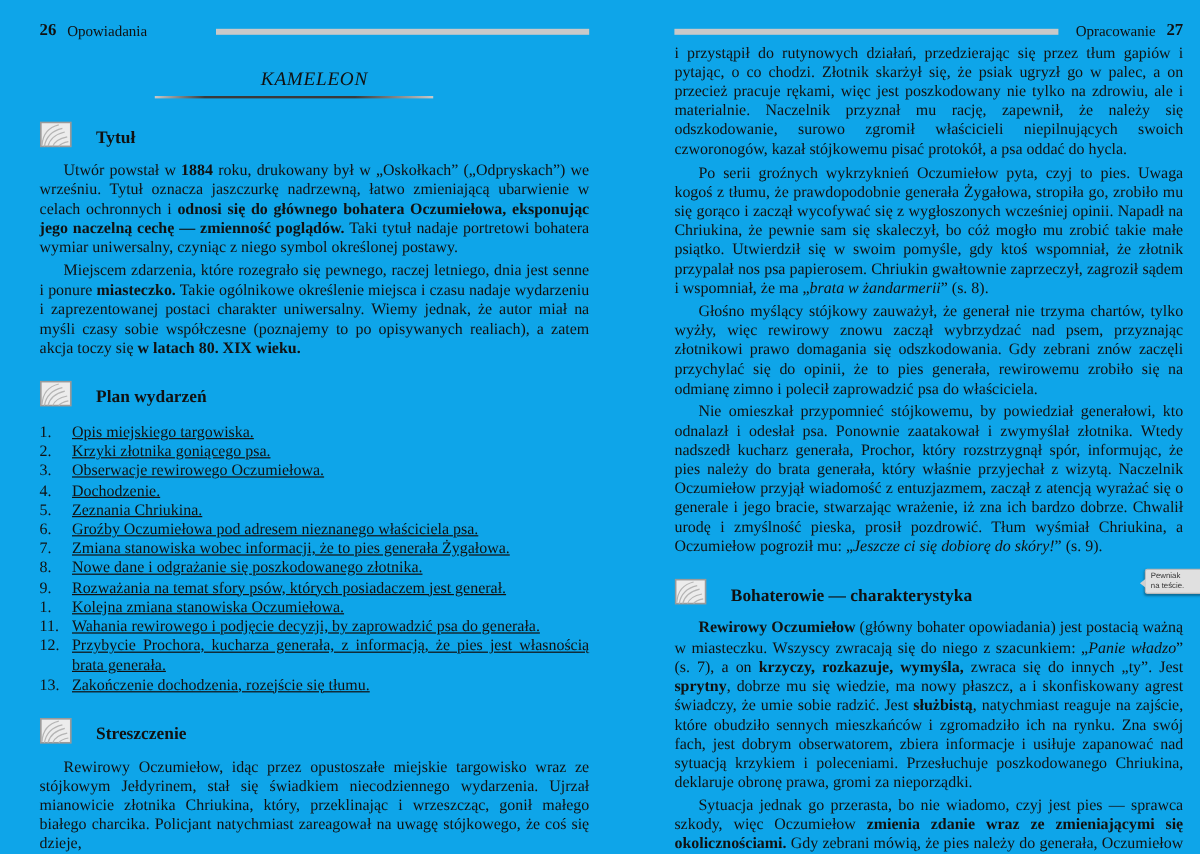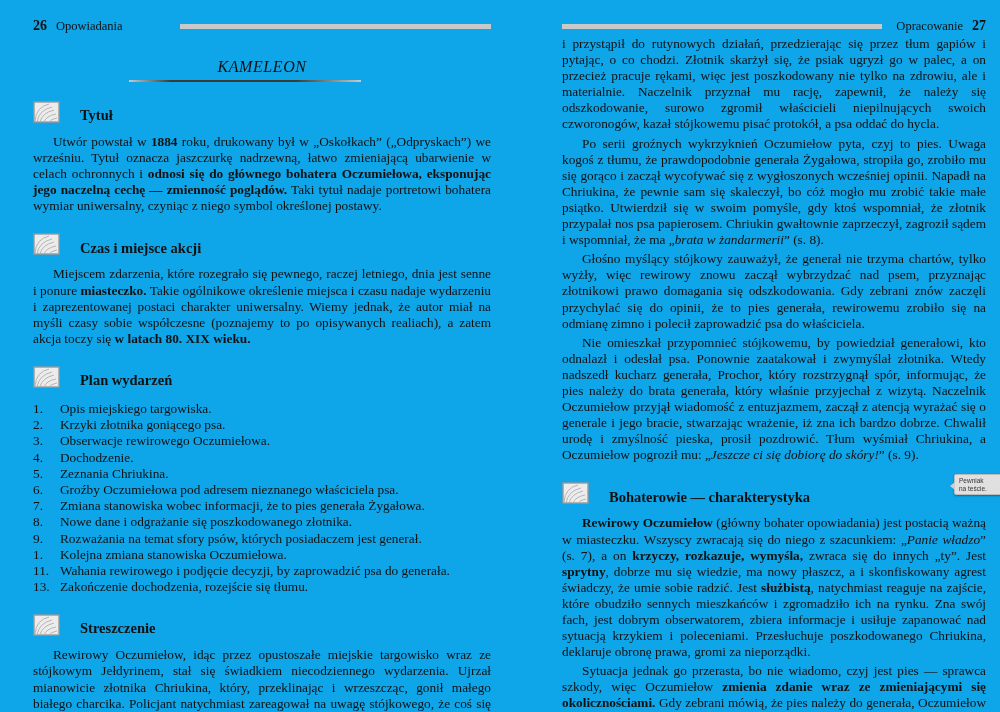--- a/index.html
+++ b/index.html
@@ -32,21 +32,21 @@
 
   
   p.body{margin:0 0 3px;font-size:13.3px;line-height:16.1px;text-align:justify;}
   p.ind{text-indent:20px;}
   .gap-top{margin-top:13px;}
 
   
   .plan{margin:12px 0 0;font-size:13.3px;line-height:16.2px;}
   .plan-item{display:flex;}
   .plan-item .num{flex:none;width:27px;}
-  .plan-item .txt{flex:1;text-align:justify;}
+  .plan-item .txt{flex:1;text-align:justify;text-decoration:underline;}
 
   
   .margin-note{position:absolute;right:-16px;top:-8px;width:40px;background:#e0e0e0;
                border:1px solid #bbb;border-radius:2px;padding:2px 2px 2px 4px;
                font-family:"Liberation Sans","DejaVu Sans",sans-serif;font-size:6.5px;
                line-height:7.5px;color:#333;box-shadow:0 1px 2px rgba(0,0,0,.35);text-align:left;}
   .margin-note .tip{position:absolute;left:-5px;top:7px;width:0;height:0;
                border-top:4px solid transparent;border-bottom:4px solid transparent;
                border-right:5px solid #cfcfcf;}
 </style>
@@ -79,26 +79,20 @@
     <div class="chapter-rule"></div>
 
     <div class="sect-head">
       <svg class="marker" viewBox="0 0 27 23">
           <use href="#swirl"></use>
         </svg>
       <h2>Tytuł</h2>
     </div>
     <p class="body ind"><span>Utwór powstał w </span><span style="font-weight: bold;">1884</span><span> roku, drukowany był w „Oskołkach” („Odpryskach”) we wrześniu. Tytuł oznacza jaszczurkę nadrzewną, łatwo zmieniającą ubarwienie w celach ochronnych i </span><span style="font-weight: bold;">odnosi się do głównego bohatera Oczumiełowa, eksponując jego naczelną cechę — zmienność poglądów.</span><span> Taki tytuł nadaje portretowi bohatera wymiar uniwersalny, czyniąc z niego symbol określonej postawy.</span></p>
 
-    <div class="sect-head">
-      <svg class="marker" viewBox="0 0 27 23">
-          <use href="#swirl"></use>
-        </svg>
-      <h2>Czas i miejsce akcji</h2>
-    </div>
     <p class="body ind"><span>Miejscem zdarzenia, które rozegrało się pewnego, raczej letniego, dnia jest senne i ponure </span><span style="font-weight: bold;">miasteczko.</span><span> Takie ogólnikowe określenie miejsca i czasu nadaje wydarzeniu i zaprezentowanej postaci charakter uniwersalny. Wiemy jednak, że autor miał na myśli czasy sobie współczesne (poznajemy to po opisywanych realiach), a zatem akcja toczy się </span><span style="font-weight: bold;">w latach 80. XIX wieku.</span></p>
 
     <div class="sect-head">
       <svg class="marker" viewBox="0 0 27 23">
           <use href="#swirl"></use>
         </svg>
       <h2>Plan wydarzeń</h2>
     </div>
     <div class="plan">
       <div class="plan-item">
@@ -139,20 +133,24 @@
         </div>
       <div class="plan-item">
           <span class="num">1.</span>
           <span class="txt">Kolejna zmiana stanowiska Oczumiełowa.</span>
         </div>
       <div class="plan-item">
           <span class="num">11.</span>
           <span class="txt">Wahania rewirowego i podjęcie decyzji, by zaprowadzić psa do generała.</span>
         </div>
       <div class="plan-item">
+          <span class="num">12.</span>
+          <span class="txt">Przybycie Prochora, kucharza generała, z informacją, że pies jest własnością brata generała.</span>
+        </div>
+      <div class="plan-item">
           <span class="num">13.</span>
           <span class="txt">Zakończenie dochodzenia, rozejście się tłumu.</span>
         </div>
     </div>
 
     <div class="sect-head">
       <svg class="marker" viewBox="0 0 27 23">
           <use href="#swirl"></use>
         </svg>
       <h2>Streszczenie</h2>

